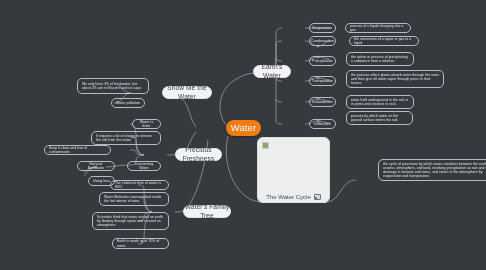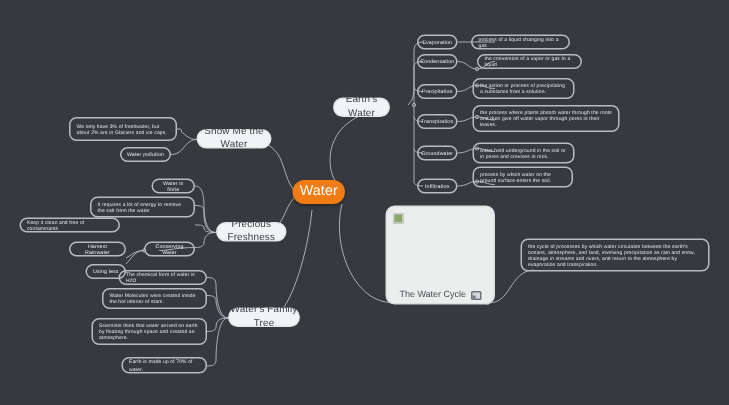--- a/index.html
+++ b/index.html
@@ -26,20 +26,21 @@
     position: absolute;
     box-sizing: border-box;
     border: 0.7px solid #b6bcc4;
     border-radius: 8px;
     color: #e7eaee;
     background: transparent;
     display: flex;
     align-items: center;
     line-height: 1.25;
     letter-spacing: 0.1px;
+    margin-left: 31px;
   }
   
   .root {
     background: #f07c13;
     border: none;
     border-radius: 10px;
     color: #ffffff;
     font-size: 9.5px;
     justify-content: center;
     text-align: center;

